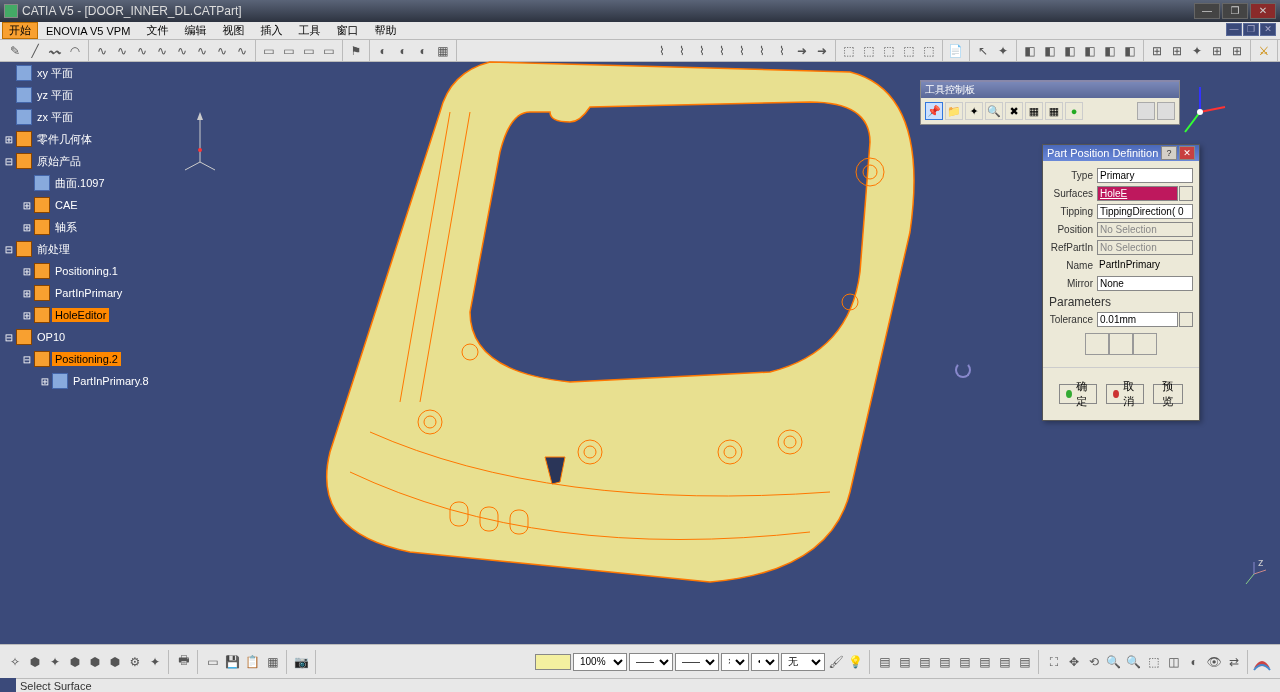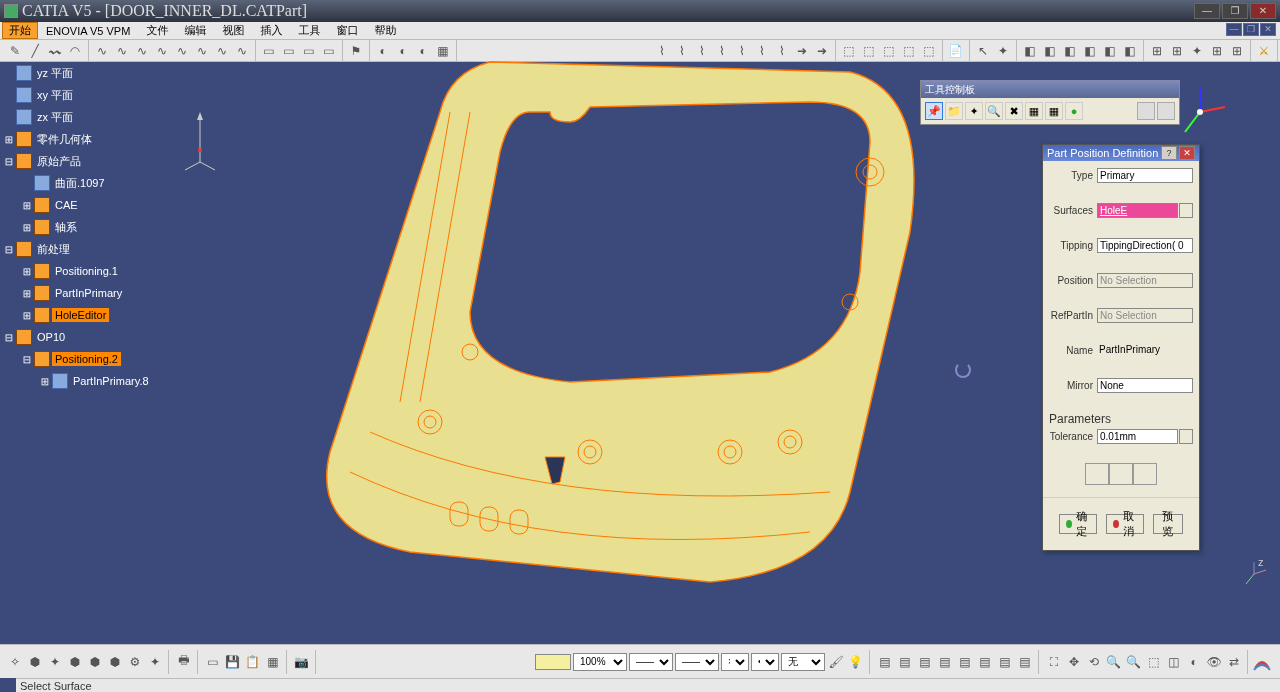--- a/index.html
+++ b/index.html
@@ -1,21 +1,21 @@
 <!DOCTYPE html>
 <html><head>
 <meta charset="utf-8">
 <style>
 * { margin:0; padding:0; box-sizing:border-box; font-family: Tahoma, Arial, sans-serif; font-size:11px; }
 body { width:1280px; height:692px; background:#3b4a7a; overflow:hidden; position:relative; }
 
 
 .titlebar { height:22px; background:linear-gradient(#5a6478,#2d3340); color:#ddd; display:flex; align-items:center; padding:0 4px; }
 .titlebar .title-icon { width:14px; height:14px; background:#4a6; margin-right:4px; border:1px solid #888; }
-.titlebar .title { flex:1; font-size:16px;font-family:Liberation Serif, serif; }
+.titlebar .title { flex:1; font-size:12px; }
 .titlebar .winbtns { display:flex; gap:2px; }
 .titlebar .winbtn { width:26px; height:16px; background:#444; border:1px solid #666; color:#ccc; text-align:center; line-height:14px; cursor:pointer; font-size:10px;}
 .titlebar .winbtn.close { background:#8a2a2a; }
 .sub-winbtns { position:absolute; right:4px; top:23px; display:flex; gap:1px; }
 .sub-winbtns .winbtn { width:16px; height:13px; background:#3b4a7a; border:1px solid #5a6a9a; color:#aac; text-align:center; line-height:11px; font-size:9px; cursor:pointer;}
 
 
 .menubar { height:18px; background:#e8e8e8; display:flex; align-items:center; padding:0 2px; border-bottom:1px solid #bbb;}
 .menubar .menuitem { padding:1px 8px; cursor:pointer; }
 .menubar .menuitem:first-child { background:#f8a030; border:1px solid #c07000; border-radius:0; padding:0 6px;}
@@ -50,24 +50,24 @@
 .tool-palette .tpbtn.sel { border:1px solid #3377dd; background:#cce0ff; }
 .tool-palette .graybtn { width:18px; height:18px; background:#ddd; border:1px solid #aaa;}
 
 
 .dialog { position:absolute; right:80px; top:82px; width:158px; background:#ece9d8; border:1px solid #555; box-shadow:2px 2px 5px rgba(0,0,0,0.3);}
 .dialog .dlg-title { height:16px; background:linear-gradient(#4a68b8,#6a88d8); color:#fff; display:flex; align-items:center; padding:0 4px; font-size:10px;}
 .dialog .dlg-title .t { flex:1; }
 .dialog .dlg-title .dlgbtn { width:16px; height:14px; background:#d4d0c8; border:1px solid #888; text-align:center; line-height:12px; color:#333; margin-left:2px; cursor:pointer; font-size:9px;}
 .dialog .dlg-title .dlgbtn.close { background:#c84040; color:#fff;}
 .dialog .dlg-body { padding:6px; }
-.dialog .row { display:flex; align-items:center; margin-bottom:19px; height:16px;}
+.dialog .row { display:flex; align-items:center; margin-bottom:2px; height:16px;}
 .dialog .row .lbl { width:48px; text-align:right; padding-right:4px; font-size:10px; color:#333;}
 .dialog .row .fld { flex:1; height:15px; border:1px solid #888; background:#fff; font-size:10px; padding:0 2px; line-height:13px;}
-.dialog .row .fld.sel { background:#ec4899; color:#fff;text-decoration:underline; }
+.dialog .row .fld.sel { background:#be185d; color:#fff;text-decoration:underline; }
 .dialog .row .fld.dis { background:#ece9d8; color:#888;}
 .dialog .row .after { width:14px; height:15px; background:#ece9d8; border:1px solid #888; margin-left:1px; cursor:pointer;}
 .dialog .section { font-size:12px; color:#333; margin:4px 0 2px 0; }
 .dialog .iconrow { display:flex; justify-content:center; gap:0; margin:6px 0;}
 .dialog .iconrow .ib { width:24px; height:22px; border:1px solid #999; background:#ece9d8; cursor:pointer;}
 .dialog .dlg-buttons { display:flex; justify-content:flex-end; gap:9px; padding:16px; border-top:1px solid #ccc;}
 .dialog .dlg-buttons button { height:20px; padding:0 6px; background:#ece9d8; border:1px solid #888; font-size:10px; cursor:pointer; display:flex; align-items:center; gap:2px;}
 .dot-g { width:8px; height:8px; border-radius:50%; background:#3a3; display:inline-block;}
 .dot-r { width:8px; height:8px; border-radius:50%; background:#c33; display:inline-block;}
 
@@ -241,26 +241,26 @@
     <line x1="30" y1="30" x2="30" y2="5" stroke="#33f" stroke-width="2"></line>
     <circle cx="30" cy="30" r="3" fill="#fff"></circle>
   </svg>
 
   <div class="spinner" style="left:955px; top:300px;"></div>
 
   <div class="spectree" id="spectree">
       <div class="tree-item indent0">
         <span class="expand"></span>
         <span class="icon2"></span>
-        <span class="label">yz 平面</span>
+        <span class="label">xy 平面</span>
       </div>
       <div class="tree-item indent0">
         <span class="expand"></span>
         <span class="icon2"></span>
-        <span class="label">xy 平面</span>
+        <span class="label">yz 平面</span>
       </div>
       <div class="tree-item indent0">
         <span class="expand"></span>
         <span class="icon2"></span>
         <span class="label">zx 平面</span>
       </div>
       <div class="tree-item indent0">
         <span class="expand">⊞</span>
         <span class="icon"></span>
         <span class="label">零件几何体</span>

